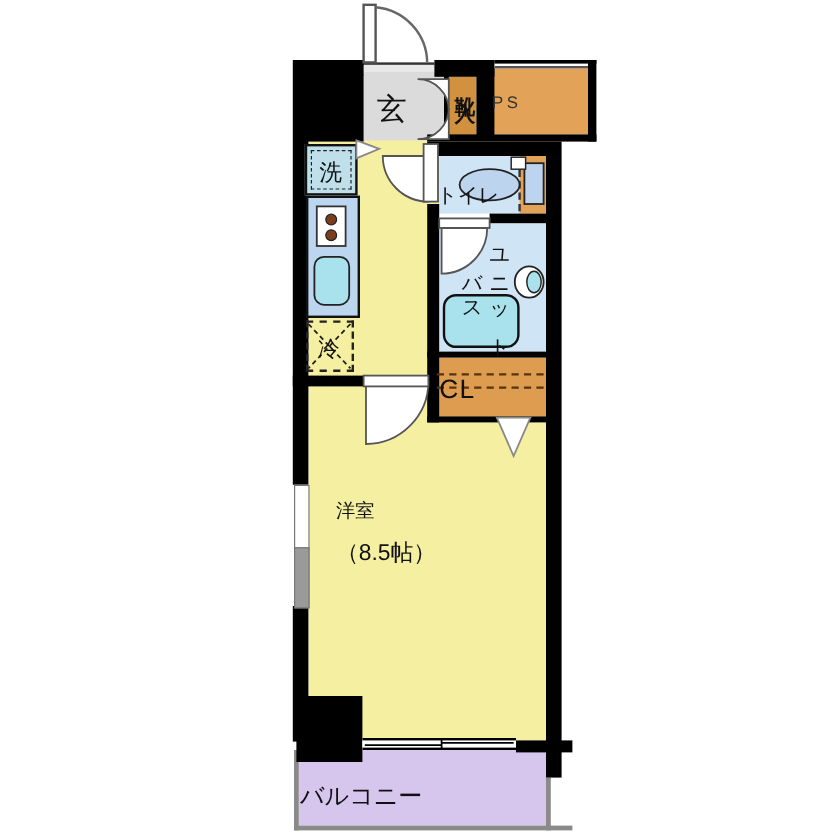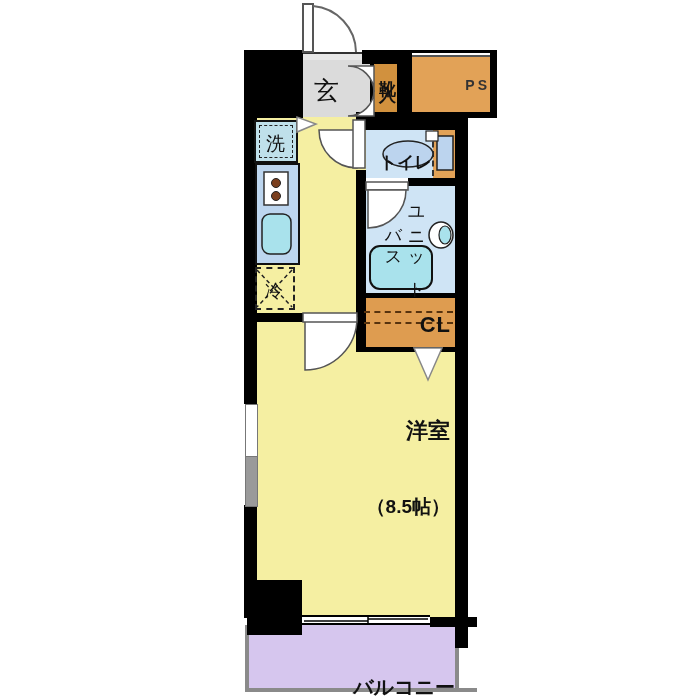--- a/index.html
+++ b/index.html
@@ -4,21 +4,21 @@
 <style>
   html,body{margin:0;padding:0;background:#fff;}
   #stage{position:relative;width:700px;height:700px;background:#ffffff;overflow:hidden;
          font-family:"Liberation Sans","DejaVu Sans",sans-serif;}
   .fill{position:absolute;z-index:1;}
   .wall{position:absolute;background:#000;z-index:2;}
   .thin{position:absolute;z-index:2;}
   #fixtures{position:absolute;left:0;top:0;z-index:3;pointer-events:none;}
   .lbl{position:absolute;z-index:4;color:#111;white-space:nowrap;}
   .vtext{writing-mode:vertical-rl;text-orientation:upright;letter-spacing:2px;}
-  .ctr{text-align:right;font-weight:bold;}
+  .ctr{text-align:left;}
 </style>
 </head>
 <body>
 
 <div id="stage">
 
   <div class="fill" style="left:300px;top:52px;width:62px;height:8px;background:#E8E8E8;border-top:2px solid #333;border-bottom:1px solid #333;"></div>
   <div class="fill" style="left:303px;top:60px;width:70px;height:60px;background:#DBDBDB;"></div>
   <div class="fill" style="left:257px;top:117px;width:99px;height:205px;background:#F5EFA2;"></div>
   <div class="fill" style="left:356px;top:130px;width:10px;height:48px;background:#F5EFA2;"></div>
@@ -122,17 +122,17 @@
 
   <div class="lbl" style="left:314px;top:74px;font-size:25px;">玄</div>
   <div class="lbl vtext" style="left:376px;top:66px;font-size:17px;font-weight:bold;letter-spacing:6px;">靴入</div>
   <div class="lbl ctr" style="left:410px;top:77px;width:80px;font-size:14px;color:#333;letter-spacing:3px;">PS</div>
   <div class="lbl" style="left:266px;top:131px;font-size:19px;">洗</div>
   <div class="lbl ctr" style="left:364px;top:151px;width:68px;font-size:17px;">トイレ</div>
   <div class="lbl vtext" style="left:405px;top:196px;font-size:17px;letter-spacing:5px;">ユニット</div>
   <div class="lbl vtext" style="left:382px;top:216px;font-size:17px;letter-spacing:5px;">バス</div>
   <div class="lbl" style="left:265px;top:279px;font-size:18px;">冷</div>
   <div class="lbl ctr" style="left:366px;top:312px;width:85px;font-size:22px;letter-spacing:1px;">CL</div>
-  <div class="lbl ctr" style="left:280px;top:416px;width:170px;font-size:22px;">洋室</div>
-  <div class="lbl ctr" style="left:280px;top:448px;width:170px;font-size:19px;margin-top:46px;">（8.5帖）</div>
-  <div class="lbl ctr" style="left:250px;top:650px;width:205px;font-size:20px;margin-top:24px;">バルコニー</div>
+  <div class="lbl ctr" style="left:280px;top:416px;width:170px;font-size:16px;">洋室</div>
+  <div class="lbl ctr" style="left:280px;top:448px;width:170px;font-size:19px;">（8.5帖）</div>
+  <div class="lbl ctr" style="left:250px;top:650px;width:205px;font-size:20px;">バルコニー</div>
 
 </div>
 
 </body></html>

